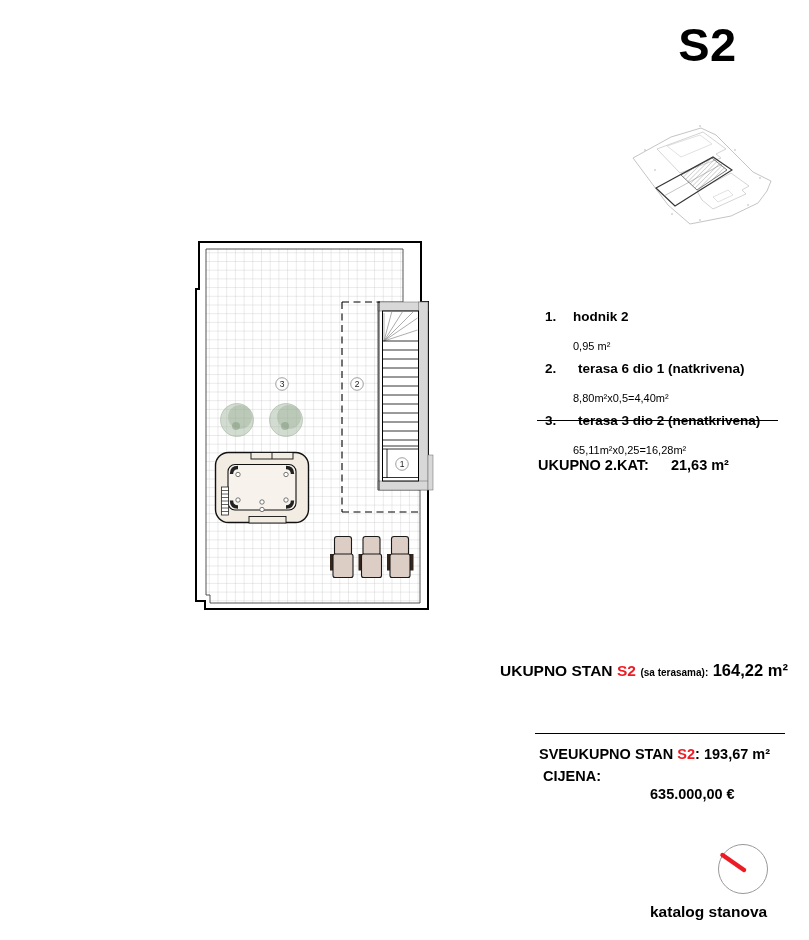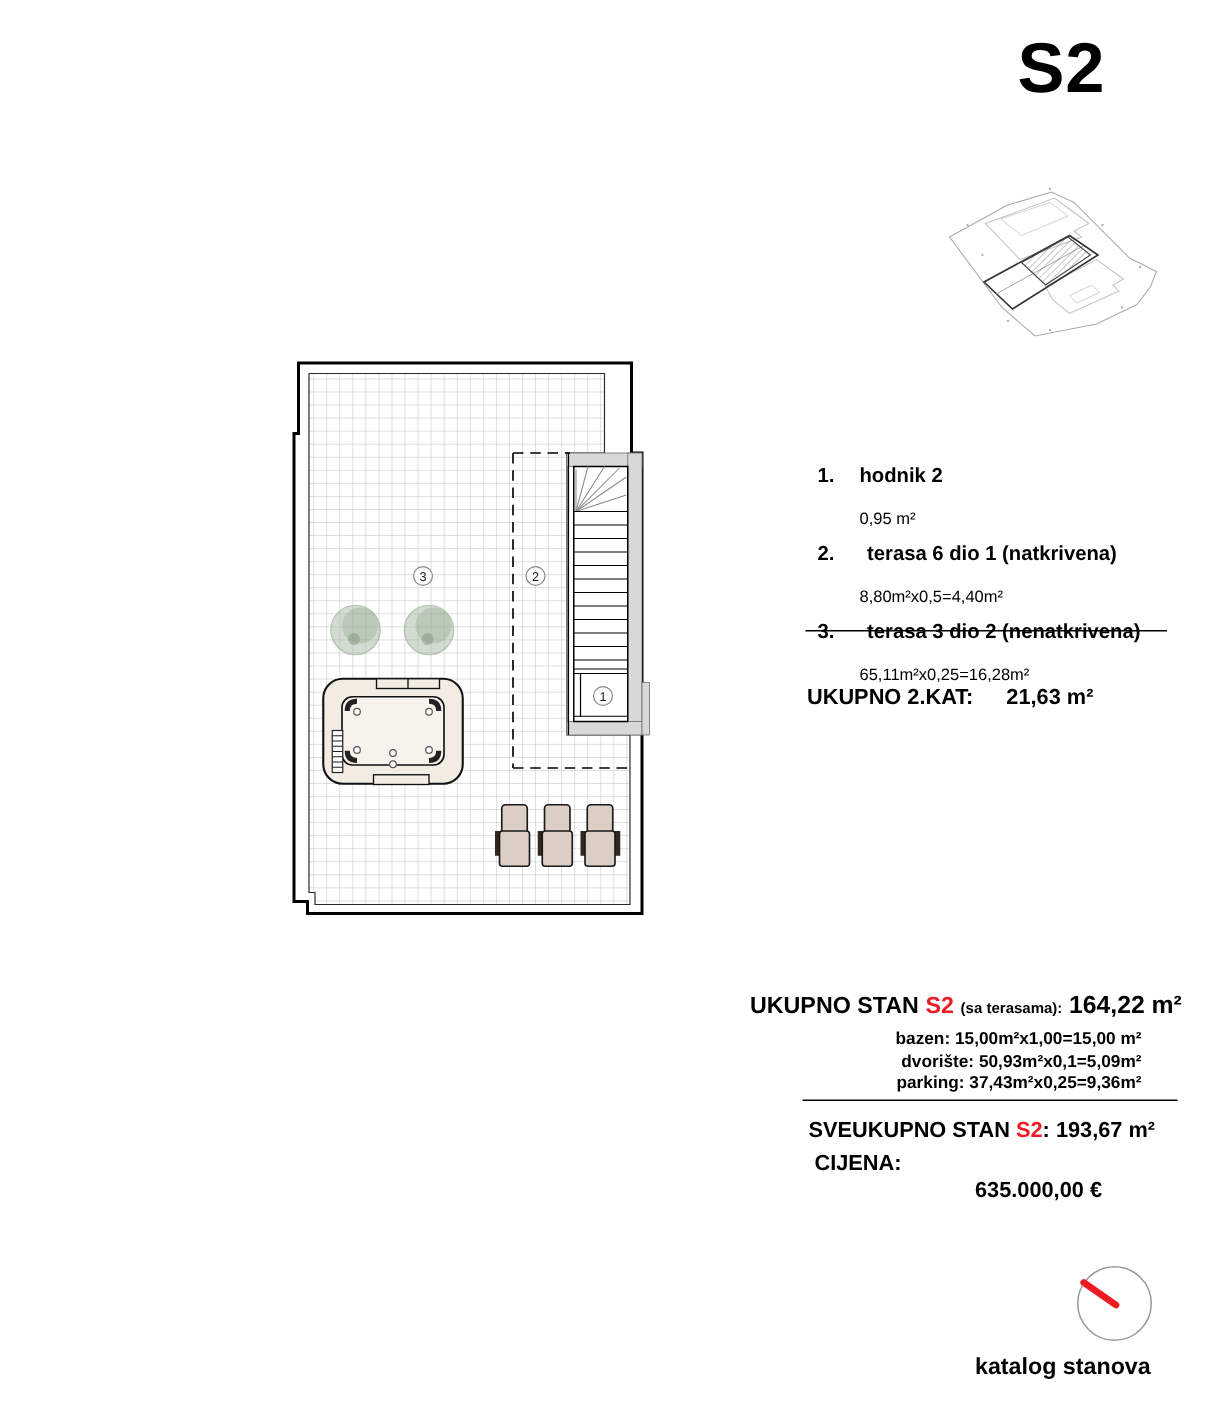--- a/index.html
+++ b/index.html
@@ -254,34 +254,20 @@
     <span>UKUPNO 2.KAT:</span>
     <span class="val">21,63 m²</span>
   </div>
 
   <div class="unit-total">
     <span class="lbl">UKUPNO STAN</span>
     <span class="lbl accent" style="color: rgb(237, 28, 36);">S2</span>
     <span class="note">(sa terasama):</span>
     <span class="val">164,22 m²</span>
   </div>
-  <div class="extras">
-    <div class="row">
-      <span>bazen:</span>
-      <span>15,00m²x1,00=15,00 m²</span>
-    </div>
-    <div class="row">
-      <span>dvorište:</span>
-      <span>50,93m²x0,1=5,09m²</span>
-    </div>
-    <div class="row">
-      <span>parking:</span>
-      <span>37,43m²x0,25=9,36m²</span>
-    </div>
-  </div>
 
   <div class="rule rule2"></div>
   <div class="grand-total">
     <span>SVEUKUPNO STAN</span>
     <span class="accent" style="color: rgb(237, 28, 36);">S2</span><span>:</span>
     <span>193,67 m²</span>
   </div>
   <div class="price-row">
     <span>CIJENA:</span>
     <span class="val">635.000,00 €</span>

